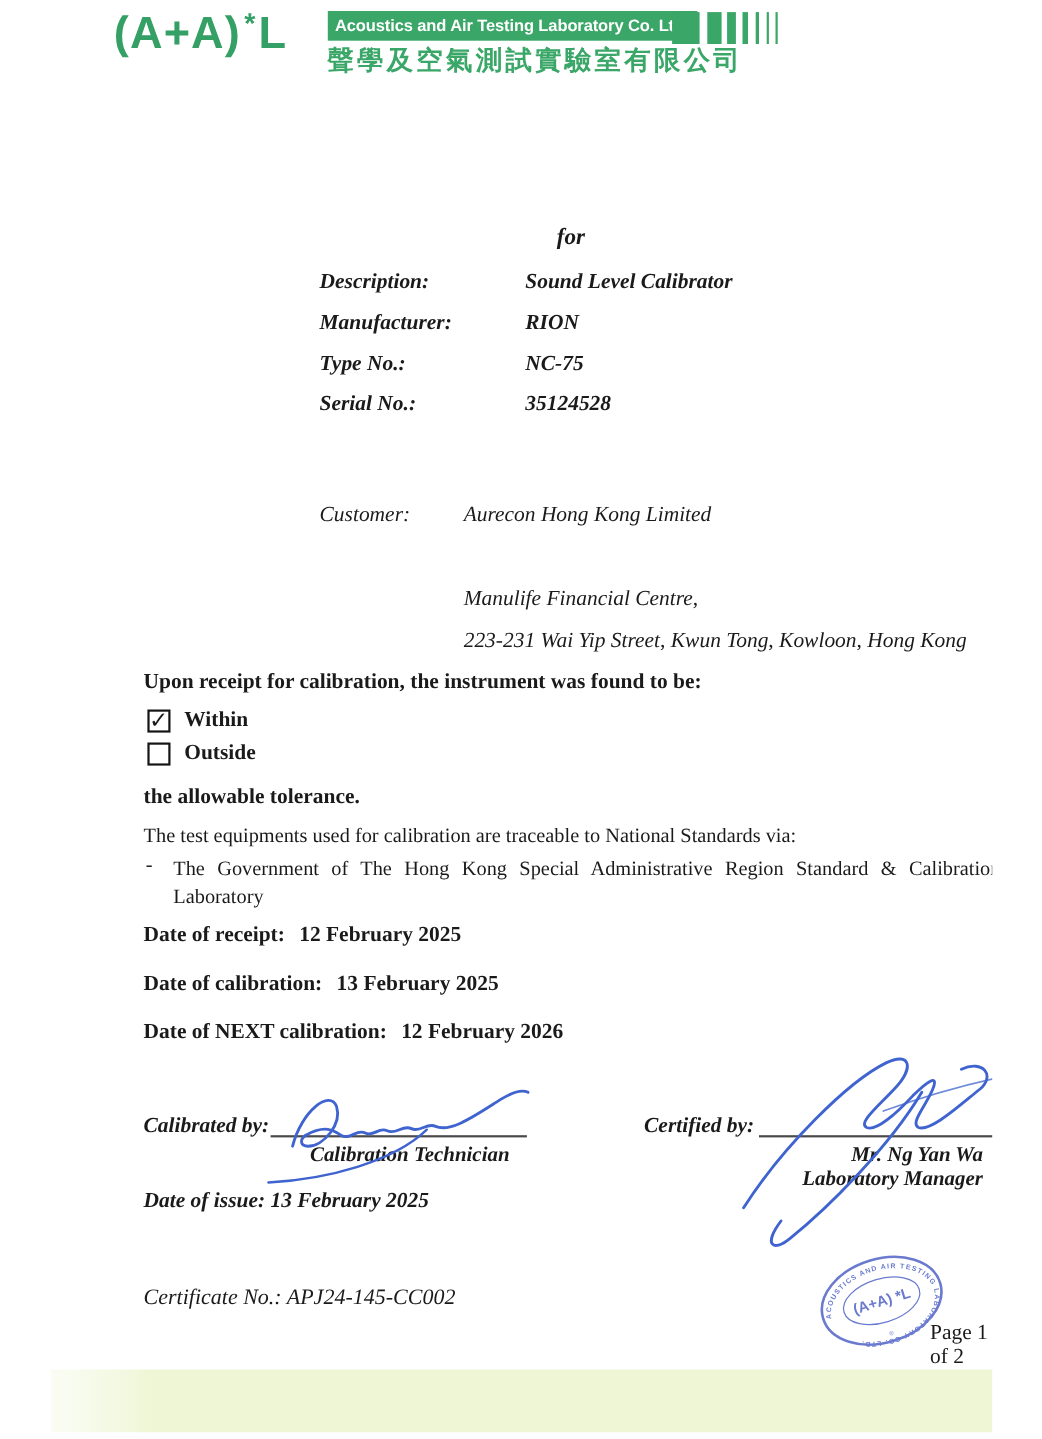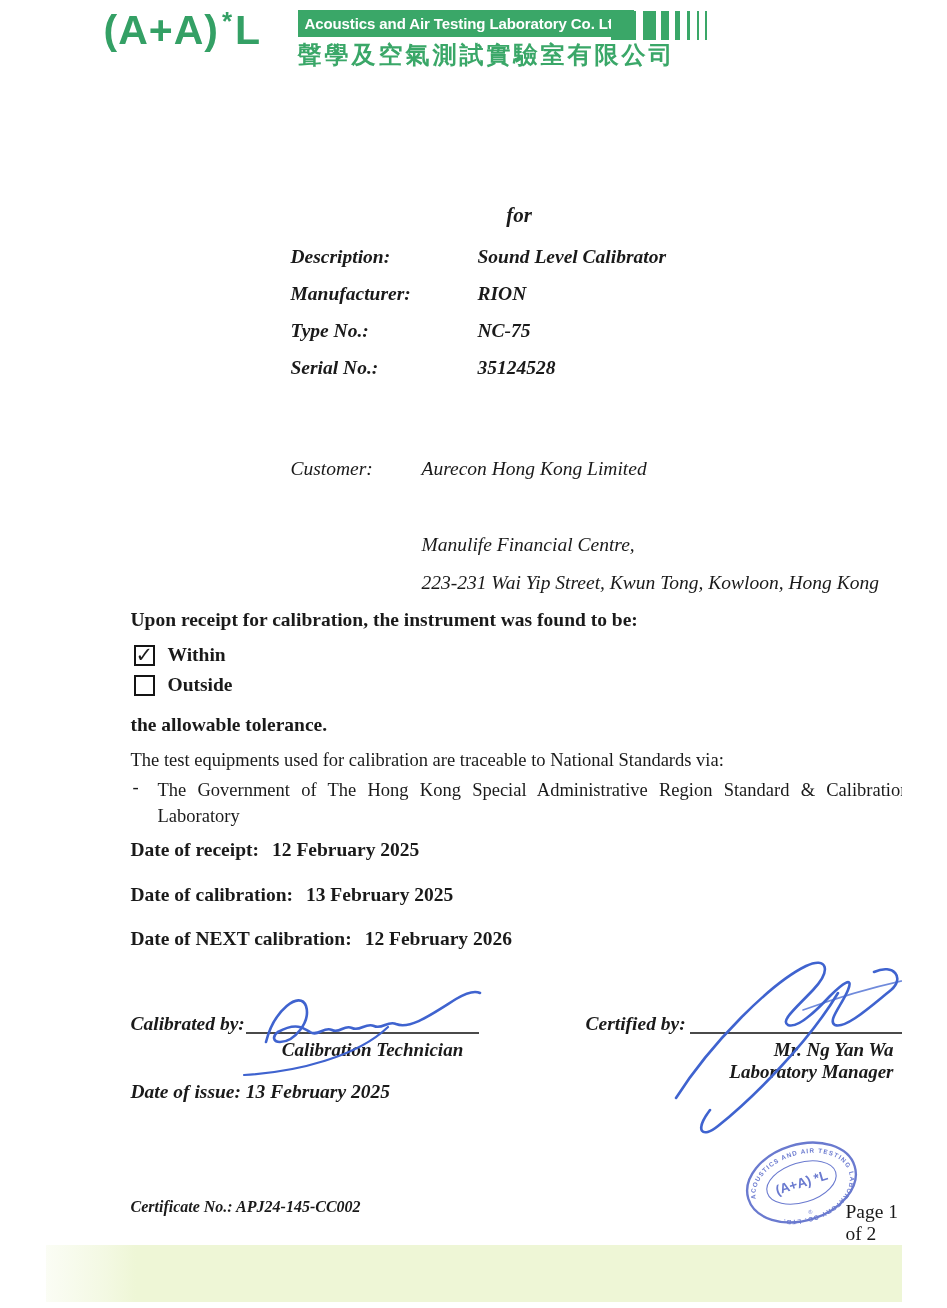--- a/index.html
+++ b/index.html
@@ -92,21 +92,21 @@
   .cert-by { left:540px; top:1013px; font-size:19.5px; font-weight:bold; font-style:italic; }
   .sig-line-right { left:644px; top:1010px; width:234px; height:24px; border-bottom:2.5px solid #4a4a4a; }
   .cert-name  { left:600px; top:1039px; width:248px; text-align:right; font-size:19px; font-weight:bold; font-style:italic; }
   .cert-title { left:600px; top:1061px; width:248px; text-align:right; font-size:19px; font-weight:bold; font-style:italic; }
   .date-issue { left:85px; top:1081px; font-size:19.5px; font-weight:bold; font-style:italic; }
   .sig-svg { pointer-events:none; }
   .sig-left-svg  { left:190px; top:972px; }
   .sig-right-svg { left:585px; top:948px; }
 
   
-  .cert-no  { left:85px; top:1198px; font-size:16px; font-style:italic;font-weight:bold; }
+  .cert-no  { left:85px; top:1168px; font-size:20px; font-style:italic; }
   .page-num { left:800px; top:1201px; font-size:19.5px; }
   .stamp-svg { left:688px; top:1130px; opacity:0.88; }
 
   
   .footer-strip {
     left:0; top:1245px; width:947px; height:57px;
     background:linear-gradient(to right, rgba(238,246,214,0.25) 0px, rgba(238,246,214,0.7) 60px, #eef6d6 90px);
   }
 </style>
 </head>

